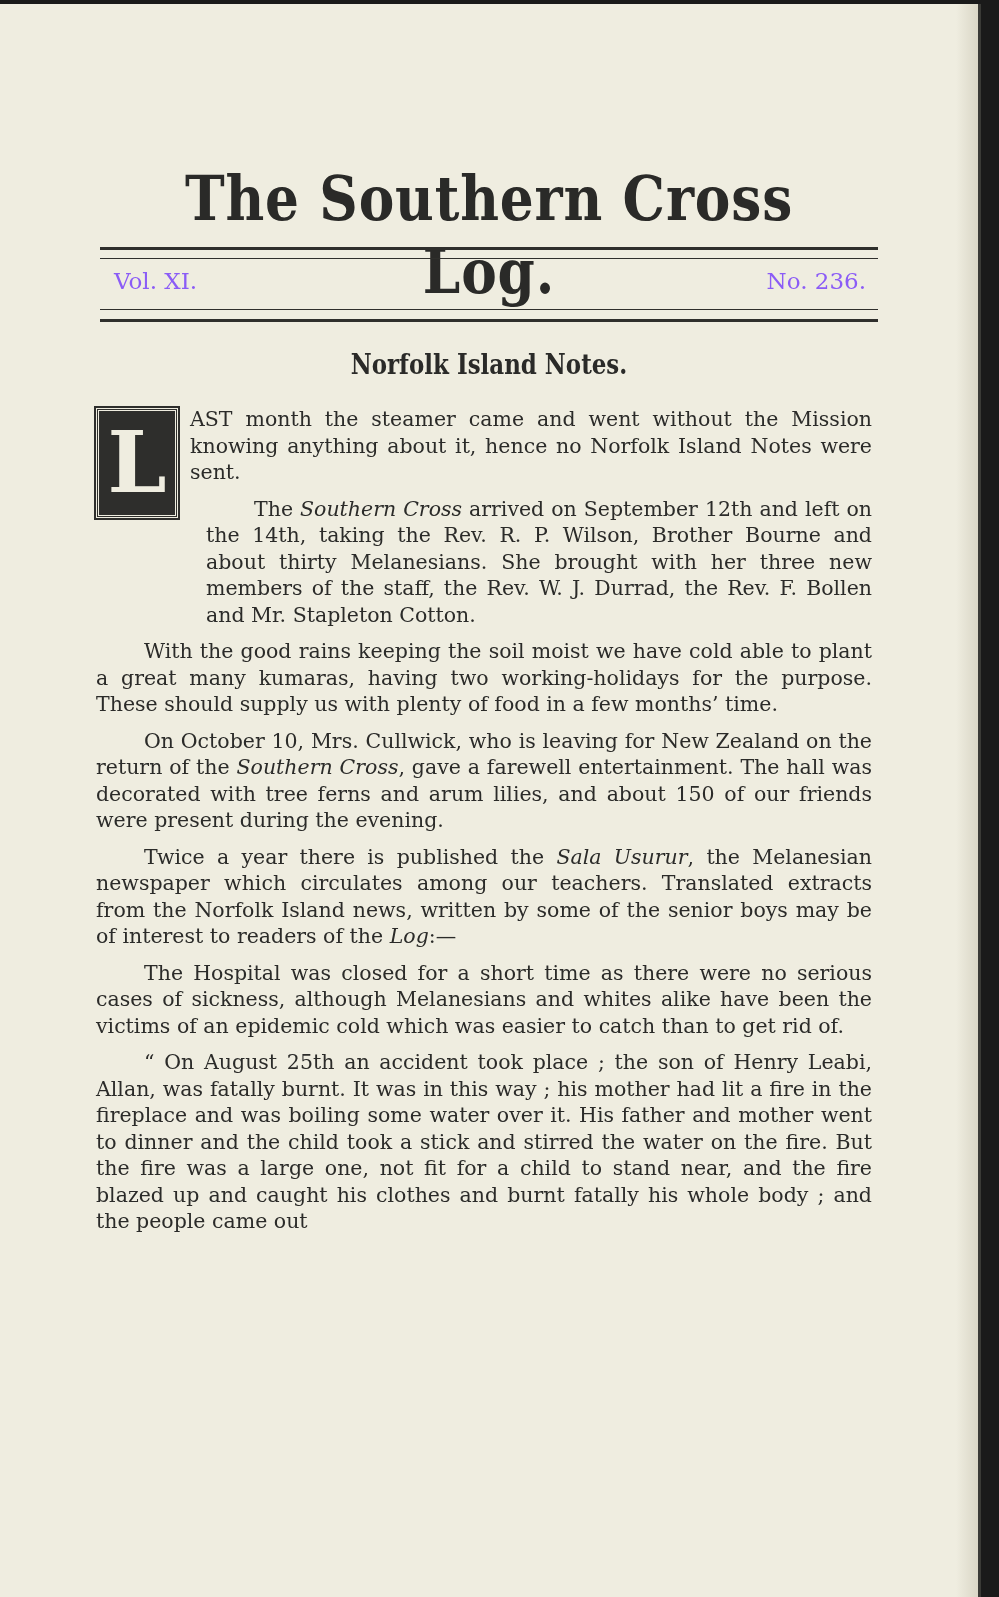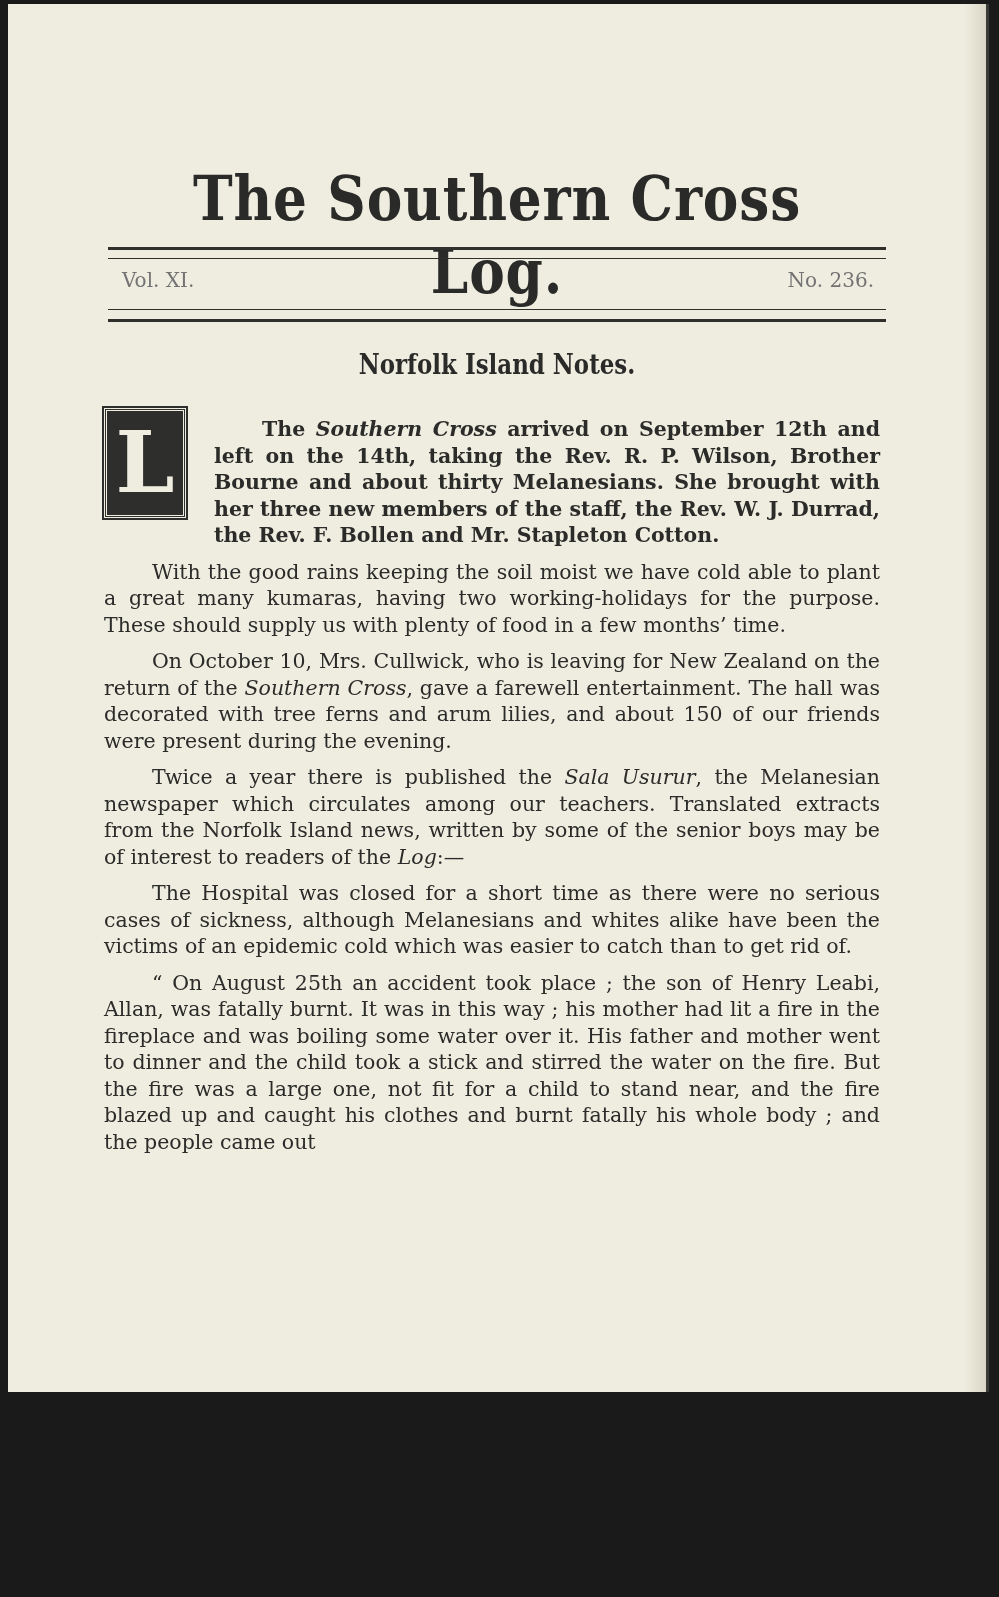--- a/index.html
+++ b/index.html
@@ -3,87 +3,86 @@
   <meta charset="utf-8">
   <style>
     html, body { margin: 0; padding: 0; }
     body {
       width: 999px; height: 1597px; overflow: hidden;
       background: #1a1a1a;
       font-family: "DejaVu Serif", "Liberation Serif", serif;
     }
     .page {
       position: absolute; left: 0; top: 4px;
-      width: 978px; height: 1388px;
+      width: 978px; height: 1593px;
       background: #efede0;
       border-right: 3px solid #3a3a36;
-      margin-left: 8px;
     }
     .page::after {
       content: ""; position: absolute; right: 0; top: 0; width: 22px; height: 100%;
       background: linear-gradient(to right, rgba(0,0,0,0), rgba(120,110,80,0.18));
     }
     .masthead {
       position: absolute; left: 100px; width: 778px; top: 158px;
       text-align: center;
       font-family: "DejaVu Serif", serif; font-weight: bold;
       font-size: 62px; letter-spacing: 1px;
       color: #2a2a28; transform: scaleX(0.86); transform-origin: center;
     }
     .rule { position: absolute; left: 100px; width: 778px; background: #2f2f2c; }
     .r1 { top: 243px; height: 3px; }
     .r2 { top: 254px; height: 1px; }
     .r3 { top: 305px; height: 1px; }
     .r4 { top: 315px; height: 3px; }
     .volline {
       position: absolute; left: 114px; width: 752px; top: 264px;
       display: flex; justify-content: space-between;
-      font-size: 20px; color: #737373;
+      font-size: 23px; color: #8b5cf6;
     }
     .volline .sc { font-variant: small-caps; letter-spacing: 0.5px; }
     .section-title {
       position: absolute; left: 100px; width: 778px; top: 345px;
       text-align: center; font-weight: bold; font-size: 27px; color: #2a2a28;
       transform: scaleX(0.85);
     }
     .body {
       position: absolute; left: 96px; width: 776px; top: 402px;
       color: #2b2b29; font-size: 20.5px; line-height: 26.5px;
       text-align: justify;
     }
     .body p { margin: 0 0 10px 0; text-indent: 48px; }
     .body p.first { text-indent: 0; }
     .dropcap {
       float: left; width: 76px; height: 104px; margin: 2px 12px 4px 0;
       background: #2e2e2c; border: 3px double #efede0; outline: 2px solid #2e2e2c;
       color: #efede0; font-size: 84px; line-height: 104px; text-align: center;
       font-family: "DejaVu Serif", serif; font-weight: bold;
     }
-    .hang { padding-left: 110px; font-weight: bold; }
+    .hang { padding-left: 110px; }
     i { font-style: italic; }
   </style>
 </head>
 <body>
 
 <div class="page">
   <div class="masthead">The Southern Cross Log.</div>
   <div class="rule r1"></div>
   <div class="rule r2"></div>
   <div class="volline">
     <span>Vol. XI.</span>
     <span>No. 236.</span>
   </div>
   <div class="rule r3"></div>
   <div class="rule r4"></div>
 
   <div class="section-title">Norfolk Island Notes.</div>
 
   <div class="body">
     <p class="first">
-      <span class="dropcap">L</span>
+      <span class="dropcap">L</span><span>AST month the steamer came and went without the Mission knowing anything about it, hence no Norfolk Island Notes were sent.</span>
     </p>
     <p class="hang"><span>The </span><i>Southern Cross</i><span> arrived on September 12th and left on the 14th, taking the Rev. R. P. Wilson, Brother Bourne and about thirty Melanesians.  She brought with her three new members of the staff, the Rev. W. J. Durrad, the Rev. F. Bollen and Mr. Stapleton Cotton.</span></p>
     <p>With the good rains keeping the soil moist we have cold able to plant a great many kumaras, having two working-holidays for the purpose.  These should supply us with plenty of food in a few months’ time.</p>
     <p><span>On October 10, Mrs. Cullwick, who is leaving for New Zealand on the return of the </span><i>Southern Cross</i><span>, gave a farewell entertainment. The hall was decorated with tree ferns and arum lilies, and about 150 of our friends were present during the evening.</span></p>
     <p><span>Twice a year there is published the </span><i>Sala Usurur</i><span>, the Melanesian newspaper which circulates among our teachers.  Translated extracts from the Norfolk Island news, written by some of the senior boys may be of interest to readers of the </span><i>Log</i><span>:—</span></p>
     <p>The Hospital was closed for a short time as there were no serious cases of sickness, although Melanesians and whites alike have been the victims of an epidemic cold which was easier to catch than to get rid of.</p>
     <p>“ On August 25th an accident took place ; the son of Henry Leabi, Allan, was fatally burnt.  It was in this way ; his mother had lit a fire in the fireplace and was boiling some water over it. His father and mother went to dinner and the child took a stick and stirred the water on the fire.  But the fire was a large one, not fit for a child to stand near, and the fire blazed up and caught his clothes and burnt fatally his whole body ; and the people came out</p>
   </div>
 </div>
 

